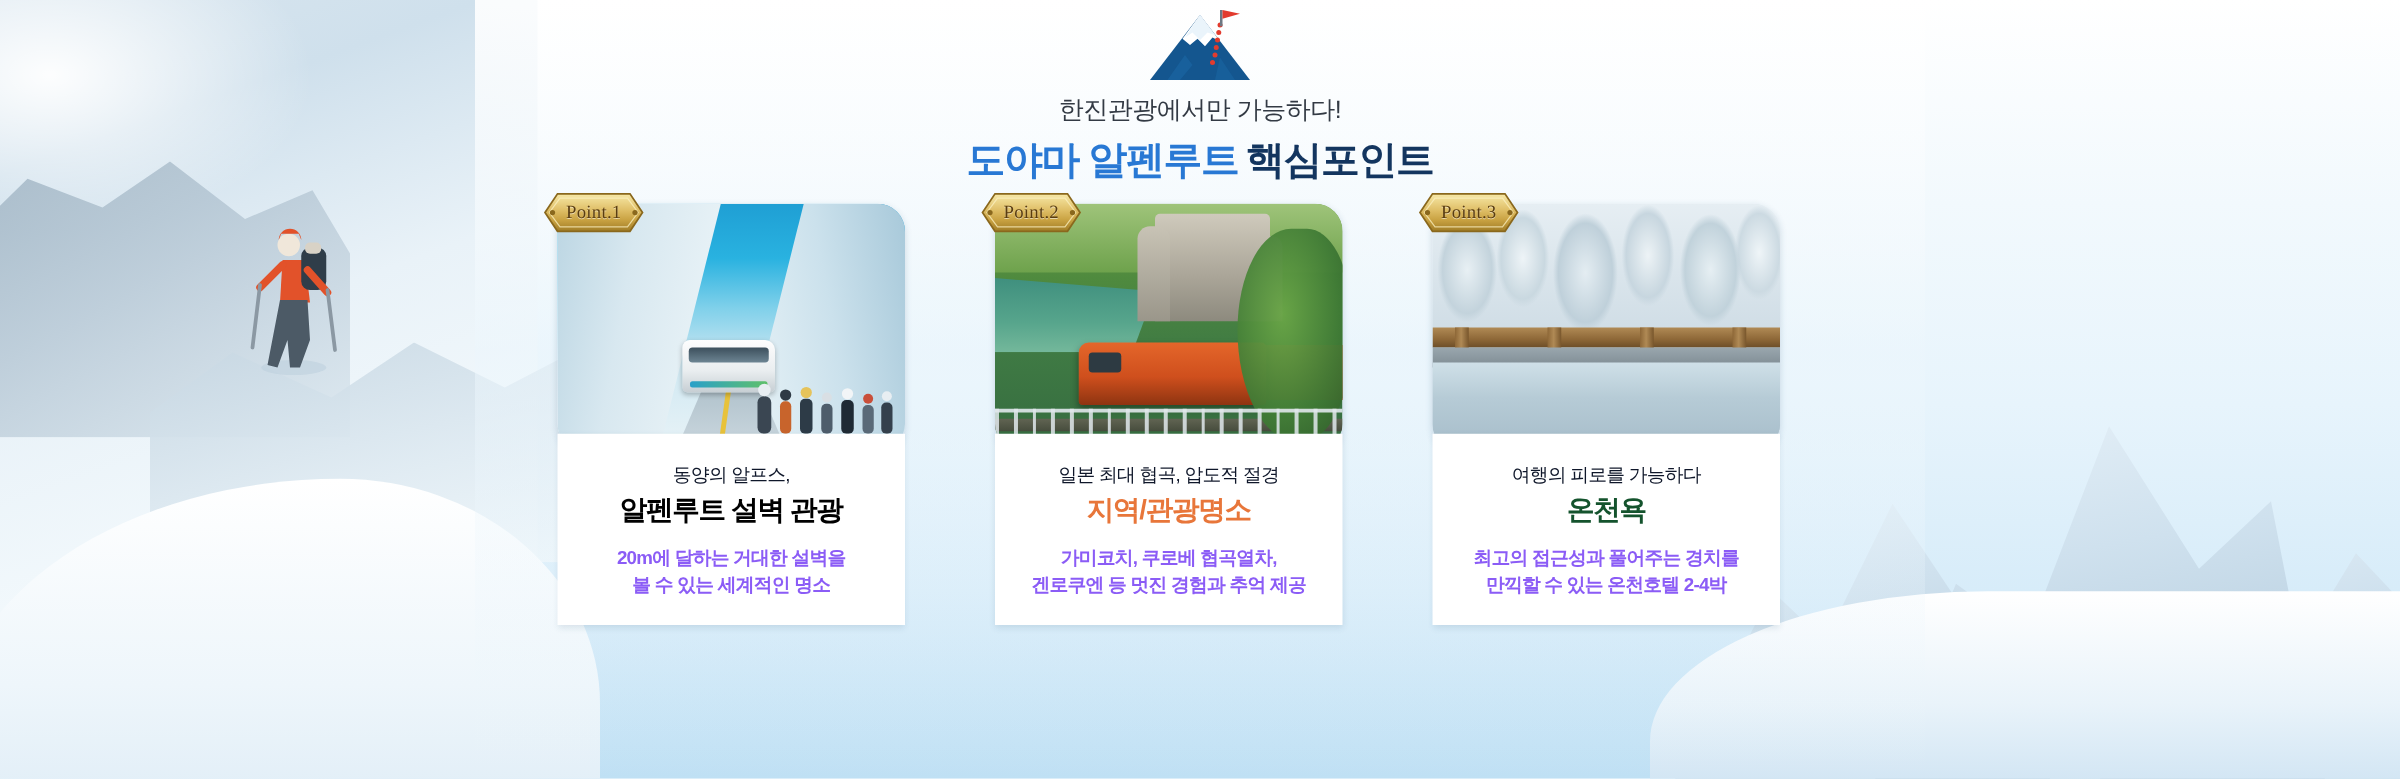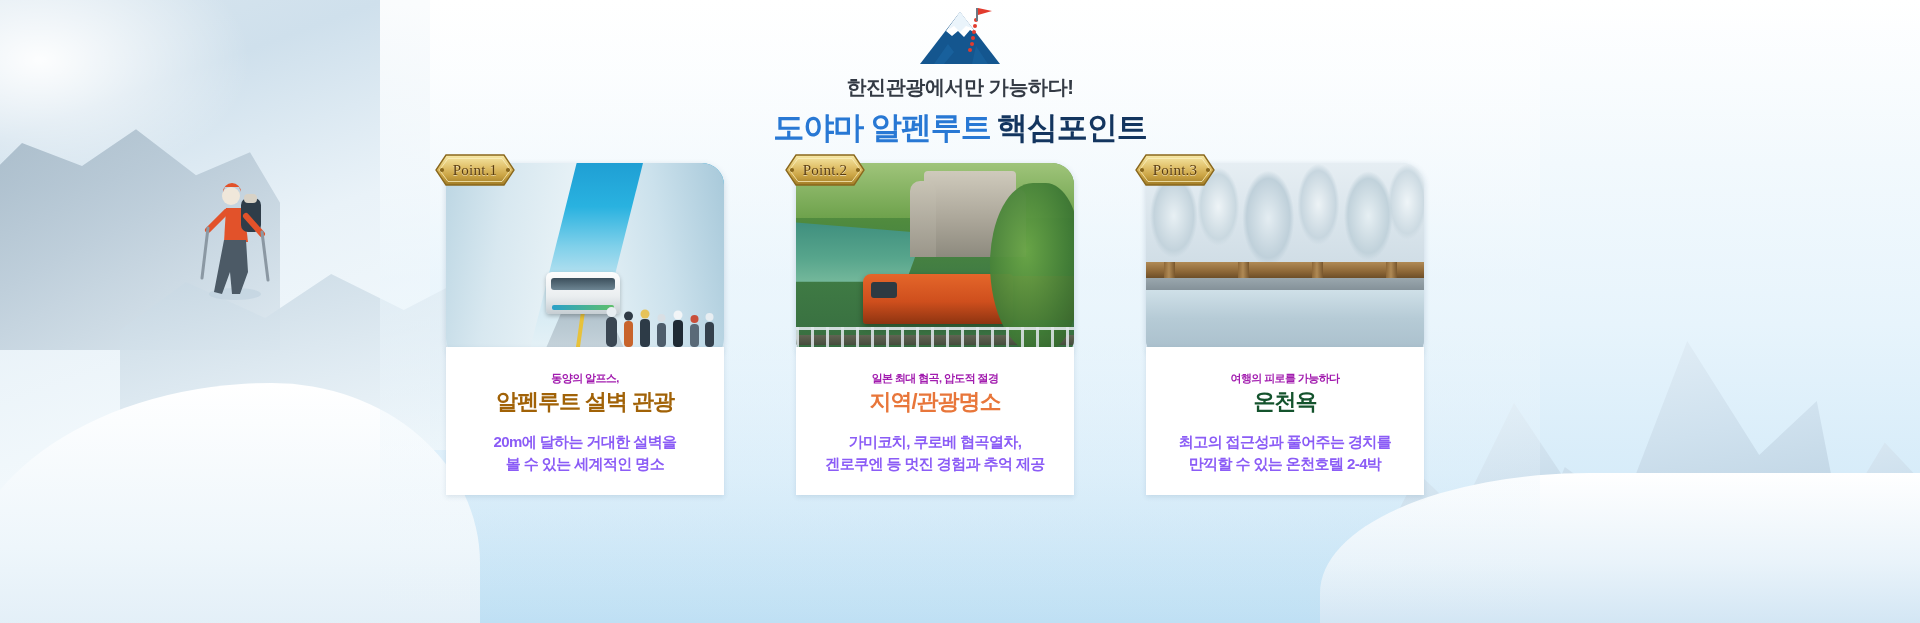--- a/index.html
+++ b/index.html
@@ -69,21 +69,21 @@
   }
   .haze {
     position: absolute; left: 380px; right: 380px; top: 0; bottom: 0;
     background: linear-gradient(180deg, rgba(255,255,255,.9) 0%, rgba(236,246,252,.55) 45%, rgba(255,255,255,0) 100%);
   }
 
   
   .header { position: absolute; top: 0; left: 0; width: 100%; text-align: center; }
   .fuji-icon { margin: 6px auto 0; width: 92px; height: 64px; display: block; }
   .subtitle {
-    margin-top: 4px; font-size: 20px; font-weight: 700; color: #333a44;
+    margin-top: 4px; font-size: 20px; font-weight: 400; color: #333a44;
     letter-spacing: -.4px;
   }
   .title-line {
     margin-top: 6px; font-size: 31px; font-weight: 800; letter-spacing: -1px;
     white-space: nowrap;
   }
   .title-main { color: #2878d4; margin-top: 27px; }
   .title-sub  { color: #13355f; margin-left: 6px; }
 
   
@@ -110,21 +110,21 @@
     text-shadow: 0 1px 0 rgba(255,255,255,.55);
     letter-spacing: .2px;
   }
 
   .card-body {
     width: 278px; background: #ffffff; margin-top: -14px; padding: 24px 12px 20px;
     text-align: center; position: relative; z-index: 2;
     box-shadow: 0 2px 5px rgba(30,70,110,.12);
   }
   .cap-top {
-    font-size: 11px; font-weight: 700; color: #a21caf; letter-spacing: -.6px;
+    font-size: 15px; font-weight: 400; color: #0f172a; letter-spacing: -.6px;
     line-height: 1.3;
   }
   .cap-main {
     margin-top: 3px; font-size: 22px; font-weight: 800; letter-spacing: -1px;
     line-height: 1.25;
   }
   .cap-desc {
     margin-top: 15px; font-size: 15px; font-weight: 600; color: #8b5cf6;
     line-height: 1.48; letter-spacing: -.6px;
   }
@@ -307,21 +307,21 @@
           </defs>
           <path d="M12 2 H70 L80 17 L70 32 H12 L2 17 Z" fill="url(#gold1)" stroke="#8a681d" stroke-width="1.4"></path>
           <path d="M14 5.5 H68 L76.5 17 L68 28.5 H14 L5.5 17 Z" fill="none" stroke="#fbf0c0" stroke-width="1" opacity=".75"></path>
           <circle cx="8" cy="17" r="2.1" fill="#8a681d"></circle>
             <circle cx="74" cy="17" r="2.1" fill="#8a681d"></circle>
         </svg>
         <span class="badge-text">Point.1</span>
       </div>
       <div class="card-body">
         <div class="cap-top">동양의 알프스,</div>
-        <div class="cap-main" style="color:#a16207">알펜루트 설벽 관광</div>
+        <div class="cap-main" style="color:#000000">알펜루트 설벽 관광</div>
         <div class="cap-desc">
           <span>20m에 달하는 거대한 설벽을</span><br>
           <span>볼 수 있는 세계적인 명소</span>
         </div>
       </div>
     </div>
 
     <div class="card">
       <div class="card-photo">
         <div class="p2"></div>

